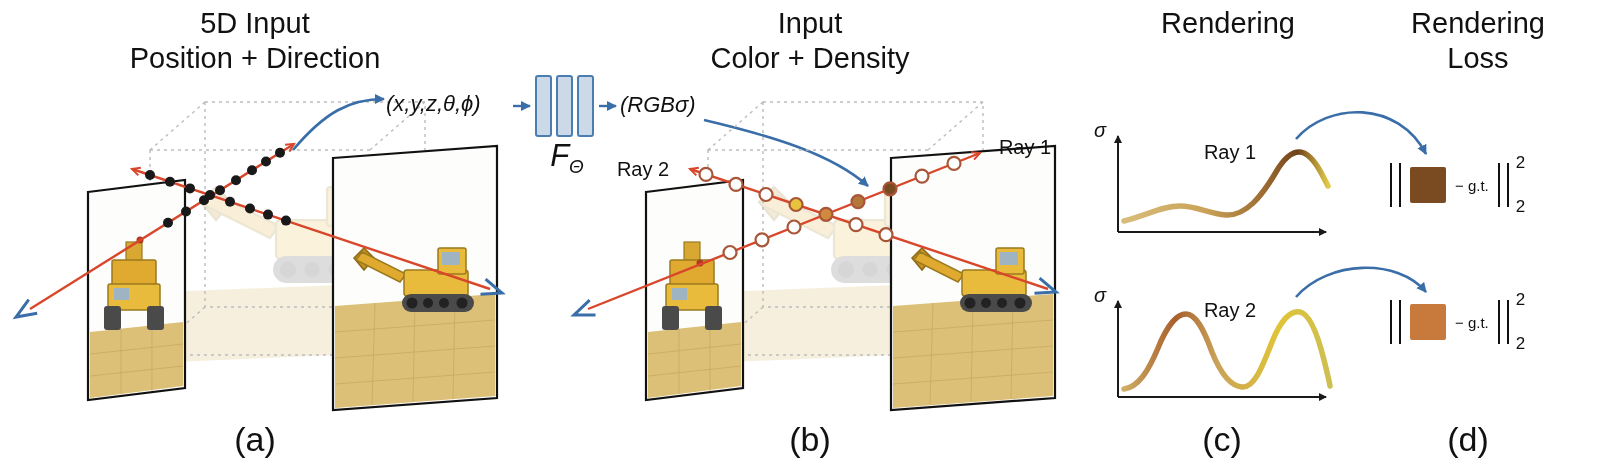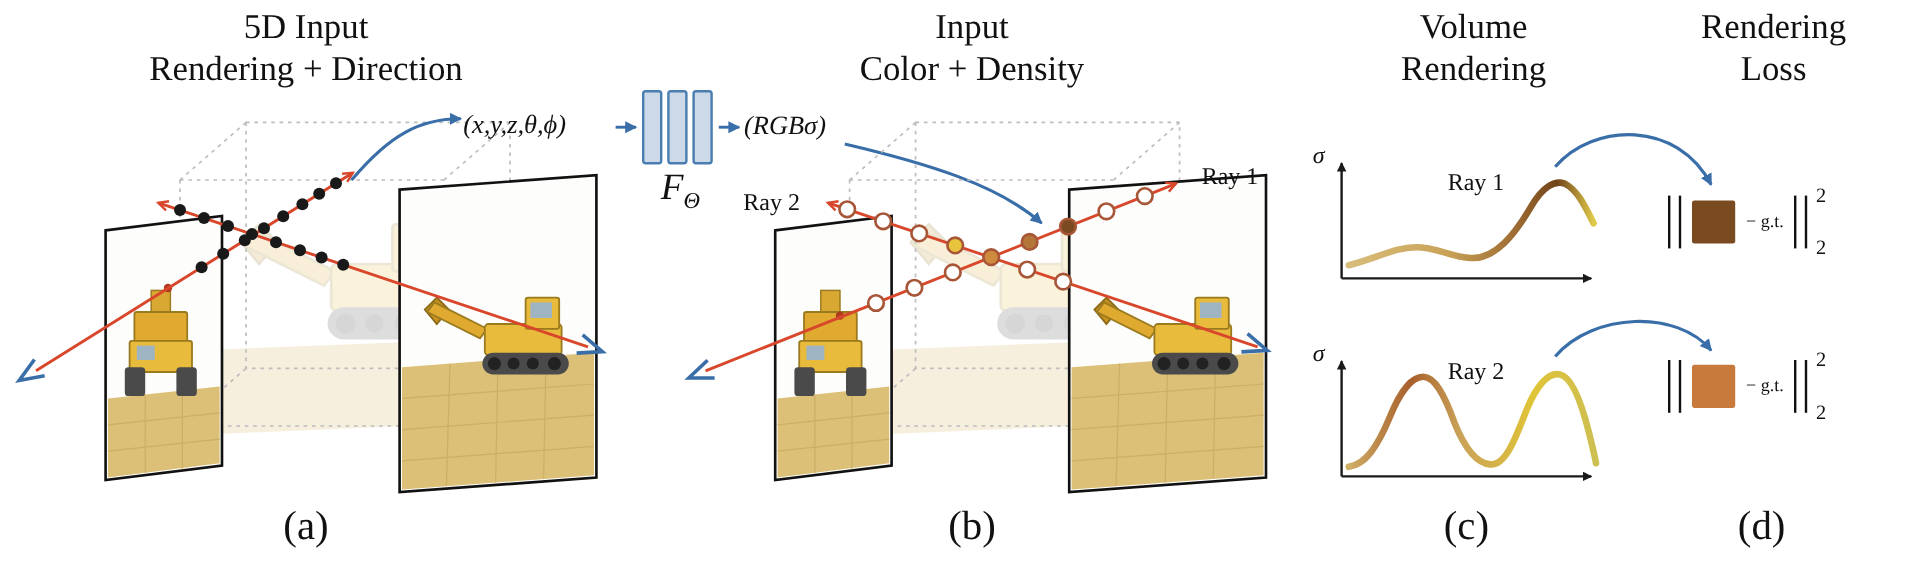--- a/index.html
+++ b/index.html
@@ -1,17 +1,17 @@
 <!DOCTYPE html>
 <html><head>
 <meta charset="utf-8">
 <style>
   html,body{margin:0;padding:0;background:#ffffff;}
   .fig{position:relative;width:1604px;height:476px;background:#ffffff;overflow:hidden;
-       font-family:Liberation Serif, serif;color:#111;}
+       font-family:Liberation Sans, sans-serif;color:#111;}
   .abs{position:absolute;}
   .title{font-size:29px;line-height:1.22;text-align:center;}
   .caption{font-size:34px;text-align:center;}
   .mathtext{font-style:italic;font-size:22px;text-align:left;white-space:nowrap;}
   .fnet{font-size:31px;font-style:italic;text-align:center;}
   .fnet sub{font-size:19px;}
   .raylabel{font-size:20px;text-align:center;white-space:nowrap;}
   .sigma{font-style:italic;font-size:20px;}
   .axislabel{font-size:19px;text-align:center;white-space:nowrap;}
   .loss-row{display:flex;align-items:center;gap:9px;height:46px;}
@@ -189,28 +189,27 @@
       <line x1="1118" y1="397" x2="1326" y2="397" stroke="#1a1a1a" stroke-width="2" marker-end="url(#mAxis)"></line>
       <path d="M 1124 389 C 1138 387 1148 372 1158 348 C 1166 328 1176 314 1186 314 C 1196 314 1204 330 1212 352 C 1220 372 1230 386 1242 387 C 1254 388 1262 368 1272 342 C 1280 322 1290 310 1300 312 C 1310 314 1318 336 1324 360 C 1327 372 1329 380 1330 386" fill="none" stroke="url(#g2)" stroke-width="5.5" stroke-linecap="round"></path>
     </g>
 
     <path d="M 1296 139 C 1328 102 1398 100 1426 154" fill="none" stroke="#3a6ea8" stroke-width="2.6" marker-end="url(#mBlue)"></path>
     <path d="M 1296 297 C 1328 260 1398 258 1426 292" fill="none" stroke="#3a6ea8" stroke-width="2.6" marker-end="url(#mBlue)"></path>
   </svg>
 
   <div class="abs title" style="left:105px;top:6px;width:300px">
     <div>5D Input</div>
-    <div>Rendering + Direction</div>
+    <div>Position + Direction</div>
   </div>
   <div class="abs title" style="left:660px;top:6px;width:300px">
     <div>Input</div>
     <div>Color + Density</div>
   </div>
   <div class="abs title" style="left:1128px;top:6px;width:200px">
-    <div>Volume</div>
     <div>Rendering</div>
   </div>
   <div class="abs title" style="left:1378px;top:6px;width:200px">
     <div>Rendering</div>
     <div>Loss</div>
   </div>
 
   <div class="abs mathtext" style="left:386px;top:91px;width:124px">(x,y,z,θ,ϕ)</div>
   <div class="abs mathtext" style="left:620px;top:92px;width:92px">(RGBσ)</div>
   <div class="abs fnet" style="left:528px;top:138px;width:78px"><span>F</span><sub>Θ</sub></div>

